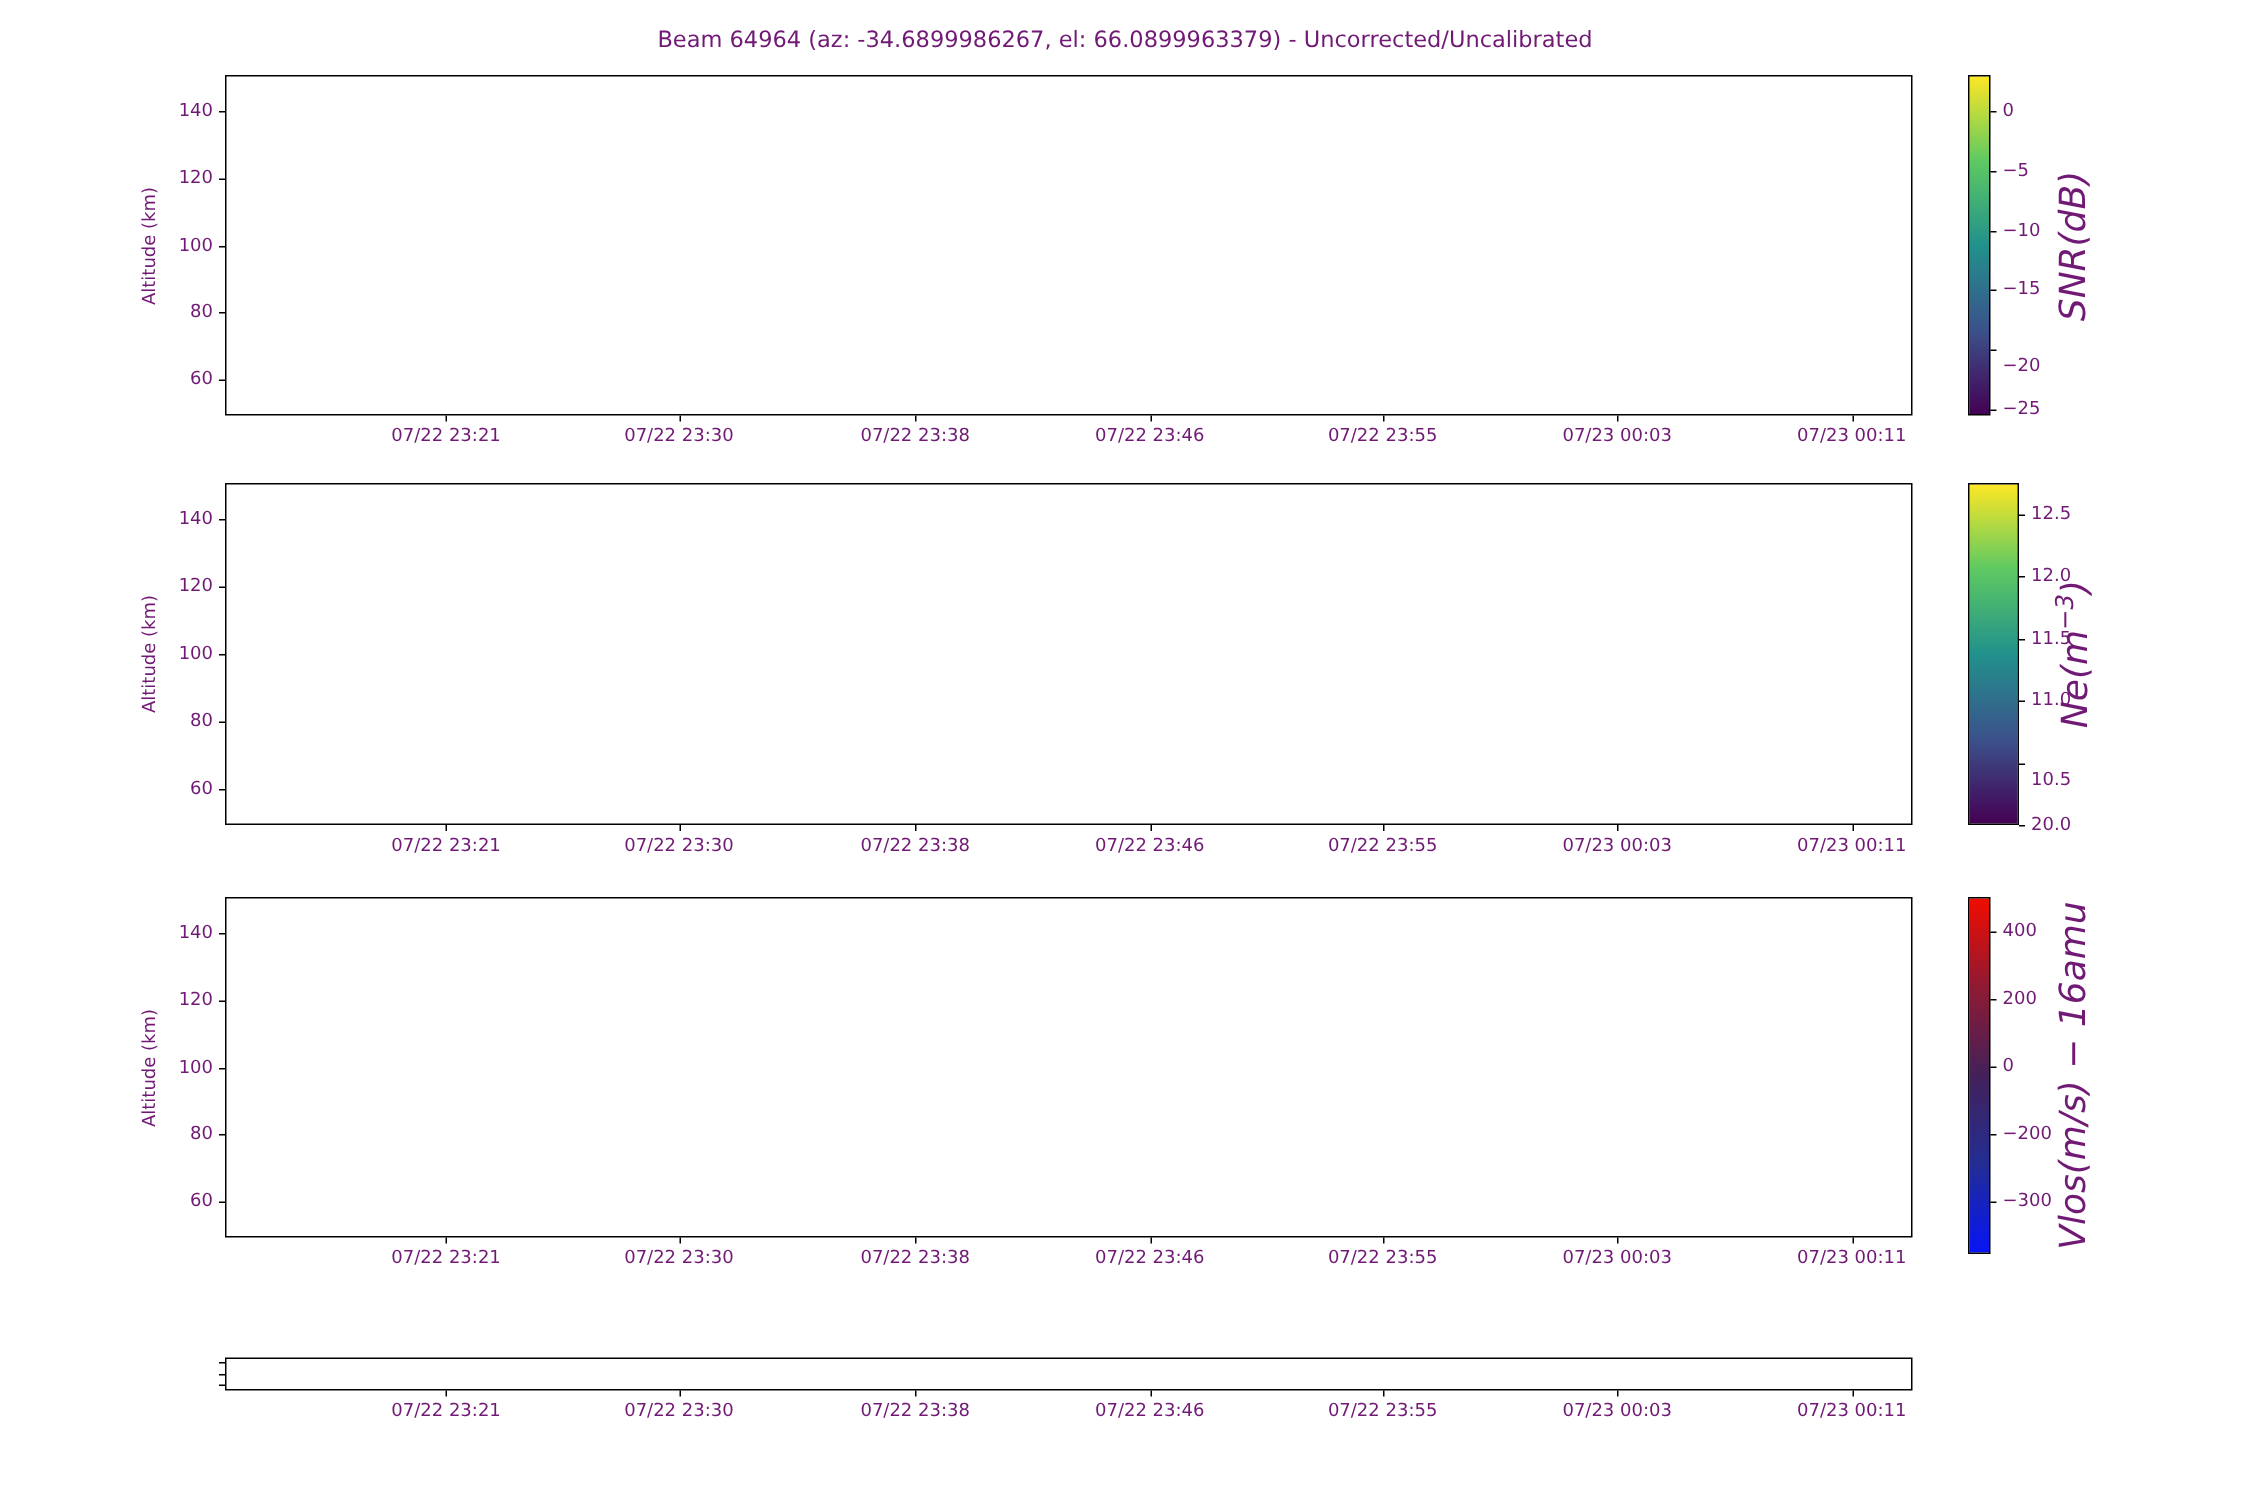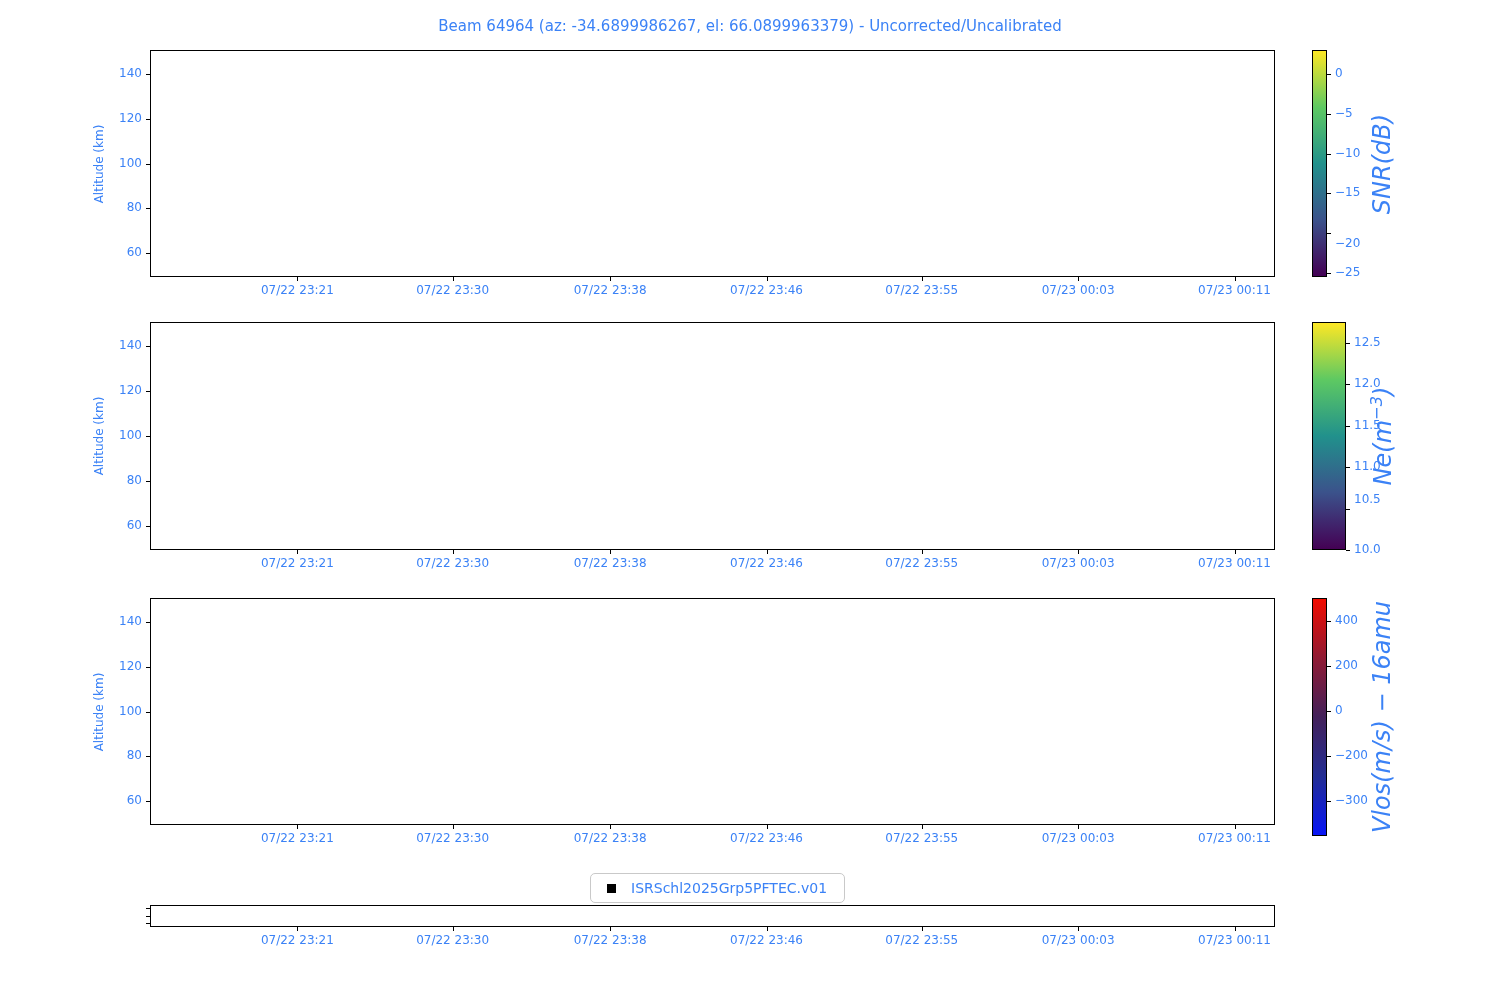--- a/index.html
+++ b/index.html
@@ -1,18 +1,18 @@
 <!DOCTYPE html>
 <html><head>
 <meta charset="utf-8">
 <style>
   html,body{margin:0;padding:0;background:#ffffff;}
   #fig{
     position:relative;width:1500px;height:1000px;background:#ffffff;
-    font-family:"DejaVu Sans","Liberation Sans",sans-serif;color:#3b82f6;overflow:hidden;
+    font-family:"DejaVu Sans","Liberation Sans",sans-serif;color:#701a75;overflow:hidden;
   }
   .fig-title{
     position:absolute;top:17px;left:0;width:1500px;text-align:center;
     font-size:15px;white-space:nowrap;
   }
   .panel-wrap,.cb-wrap{position:absolute;}
   .box{position:absolute;inset:0;border:1px solid #000;background:#fff;box-sizing:border-box;}
   .cb-grad{position:absolute;inset:0;border:1px solid #000;box-sizing:border-box;}
   .tkx{position:absolute;top:100%;width:1px;height:4px;background:#000;}
   .tky{position:absolute;right:100%;width:4px;height:1px;background:#000;}
@@ -179,37 +179,33 @@
       <div class="cb-grad" style="background: linear-gradient(rgb(253, 231, 37), rgb(94, 201, 98), rgb(33, 145, 140), rgb(59, 82, 139), rgb(68, 1, 84));"></div>
       <div class="tkc" style="top: 20.7273px;"></div>
       <div class="cbtl" style="top: 20.7273px;">12.5</div>
       <div class="tkc" style="top: 62.1818px;"></div>
       <div class="cbtl" style="top: 62.1818px;">12.0</div>
       <div class="tkc" style="top: 103.636px;"></div>
       <div class="cbtl" style="top: 103.636px;">11.5</div>
       <div class="tkc" style="top: 145.091px;"></div>
       <div class="cbtl" style="top: 145.091px;">11.0</div>
       <div class="tkc" style="top: 186.545px;"></div>
-      <div class="cbtl" style="top: 178px;">10.5</div>
+      <div class="cbtl" style="top: 198px;">10.5</div>
       <div class="tkc" style="top: 228px;"></div>
-      <div class="cbtl" style="top: 228px;">10.0</div>
+      <div class="cbtl" style="top: 228px;">20.0</div>
       <div class="cb-title"><span>Ne(m</span><sup>−3</sup><span>)</span></div>
     </div>
   <div class="cb-wrap" style="left:1312px;top:598px;width:15px;height:238px">
       <div class="cb-grad" style="background: linear-gradient(rgb(241, 12, 0), rgb(143, 26, 51), rgb(67, 33, 90), rgb(35, 45, 147), rgb(7, 21, 245));"></div>
       <div class="tkc" style="top: 22.5871px;"></div>
       <div class="cbtl" style="top: 22.5871px;">400</div>
       <div class="tkc" style="top: 67.7612px;"></div>
       <div class="cbtl" style="top: 67.7612px;">200</div>
       <div class="tkc" style="top: 112.935px;"></div>
       <div class="cbtl" style="top: 112.935px;">0</div>
       <div class="tkc" style="top: 158.109px;"></div>
       <div class="cbtl" style="top: 158.109px;">−200</div>
       <div class="tkc" style="top: 203.284px;"></div>
       <div class="cbtl" style="top: 203.284px;">−300</div>
       <div class="cb-title"><span>Vlos(m/s) − 16amu</span></div>
     </div>
 
-  <div class="legend-box">
-    <span class="legend-marker"></span>
-    <span>ISRSchl2025Grp5PFTEC.v01</span>
-  </div>
 </div>
 
 </body></html>

